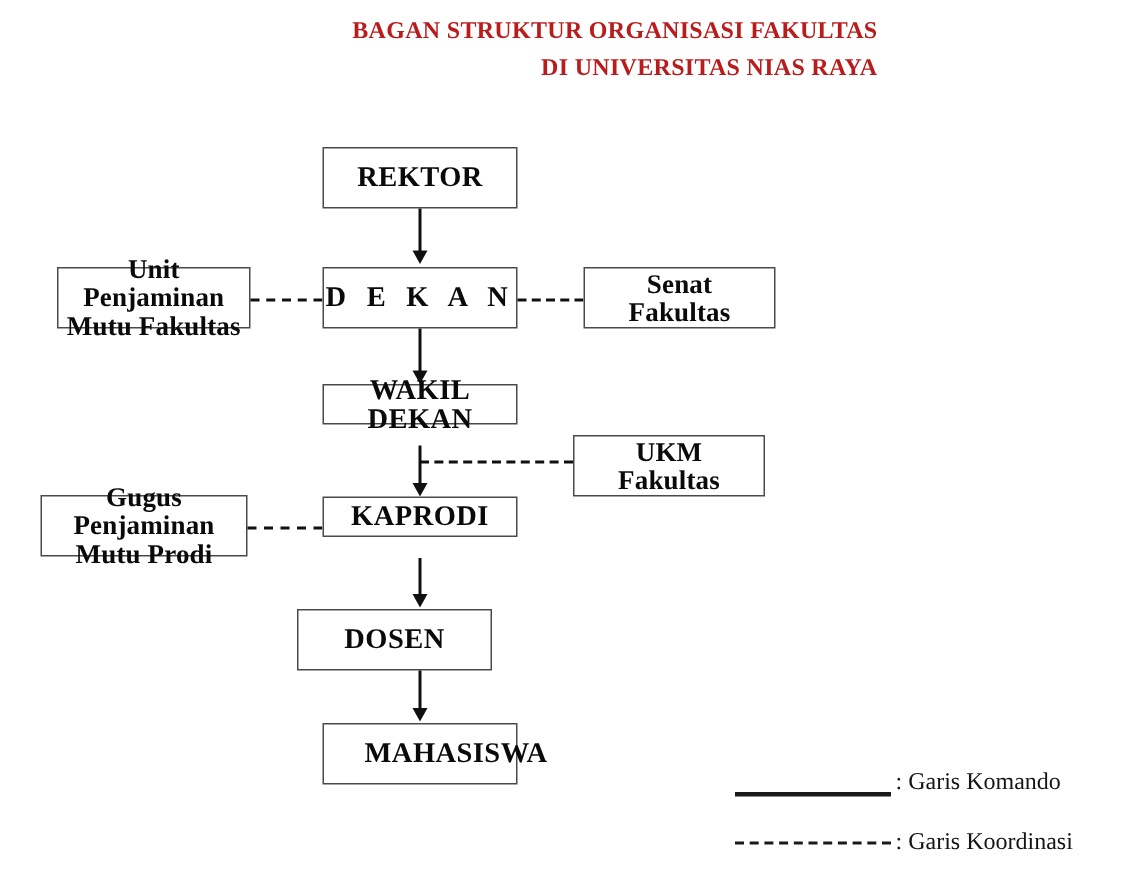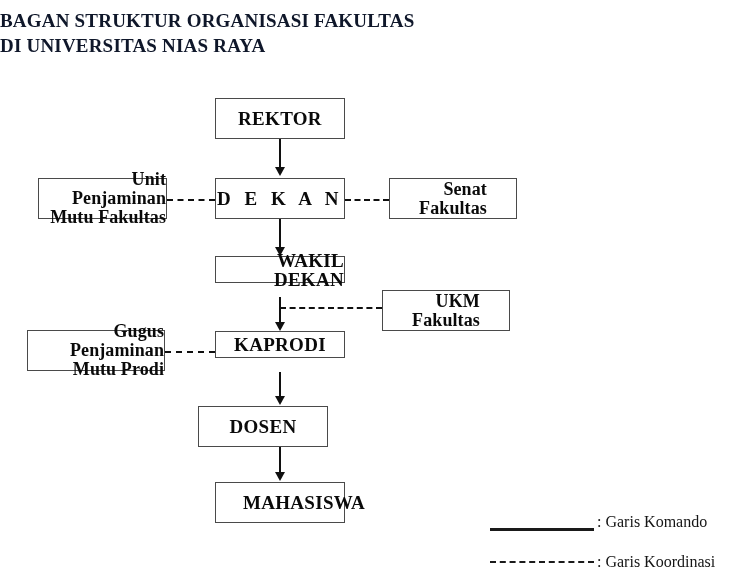--- a/index.html
+++ b/index.html
@@ -19,46 +19,46 @@
     background: #ffffff;
     overflow: hidden;
   }
 
   
   .title {
     position: absolute;
     left: 0;
     top: 8px;
     width: 585px;
-    text-align: left;
+    text-align: right;
     font-family: "Liberation Serif", "DejaVu Serif", serif;
     font-weight: bold;
-    font-size: 19px;
+    font-size: 16px;
     line-height: 25px;
     letter-spacing: 0.2px;
-    color: #0f172a;
+    color: #b91c1c;
   }
   .title-line { display: block; white-space: nowrap; }
 
   
   .node {
     position: absolute;
     box-sizing: border-box;
     border: 1.6px solid #4a4a4a;
     background: #ffffff;
     display: flex;
     align-items: center;
     justify-content: center;
     text-align: center;
     font-family: "Liberation Serif", "DejaVu Serif", serif;
     font-weight: bold;
     color: #0a0a0a;
     line-height: 19px;
   }
-  .node .label { display: block; white-space: pre-line; text-align: right; }
+  .node .label { display: block; white-space: pre-line; }
 
   .node.main   { font-size: 19px; letter-spacing: 0.3px; }
   .node.spaced { font-size: 19px; letter-spacing: 4.5px; }
   .node.side   { font-size: 18px; letter-spacing: 0.1px; }
 
   
   .vline {
     position: absolute;
     width: 2px;
     background: #101010;

